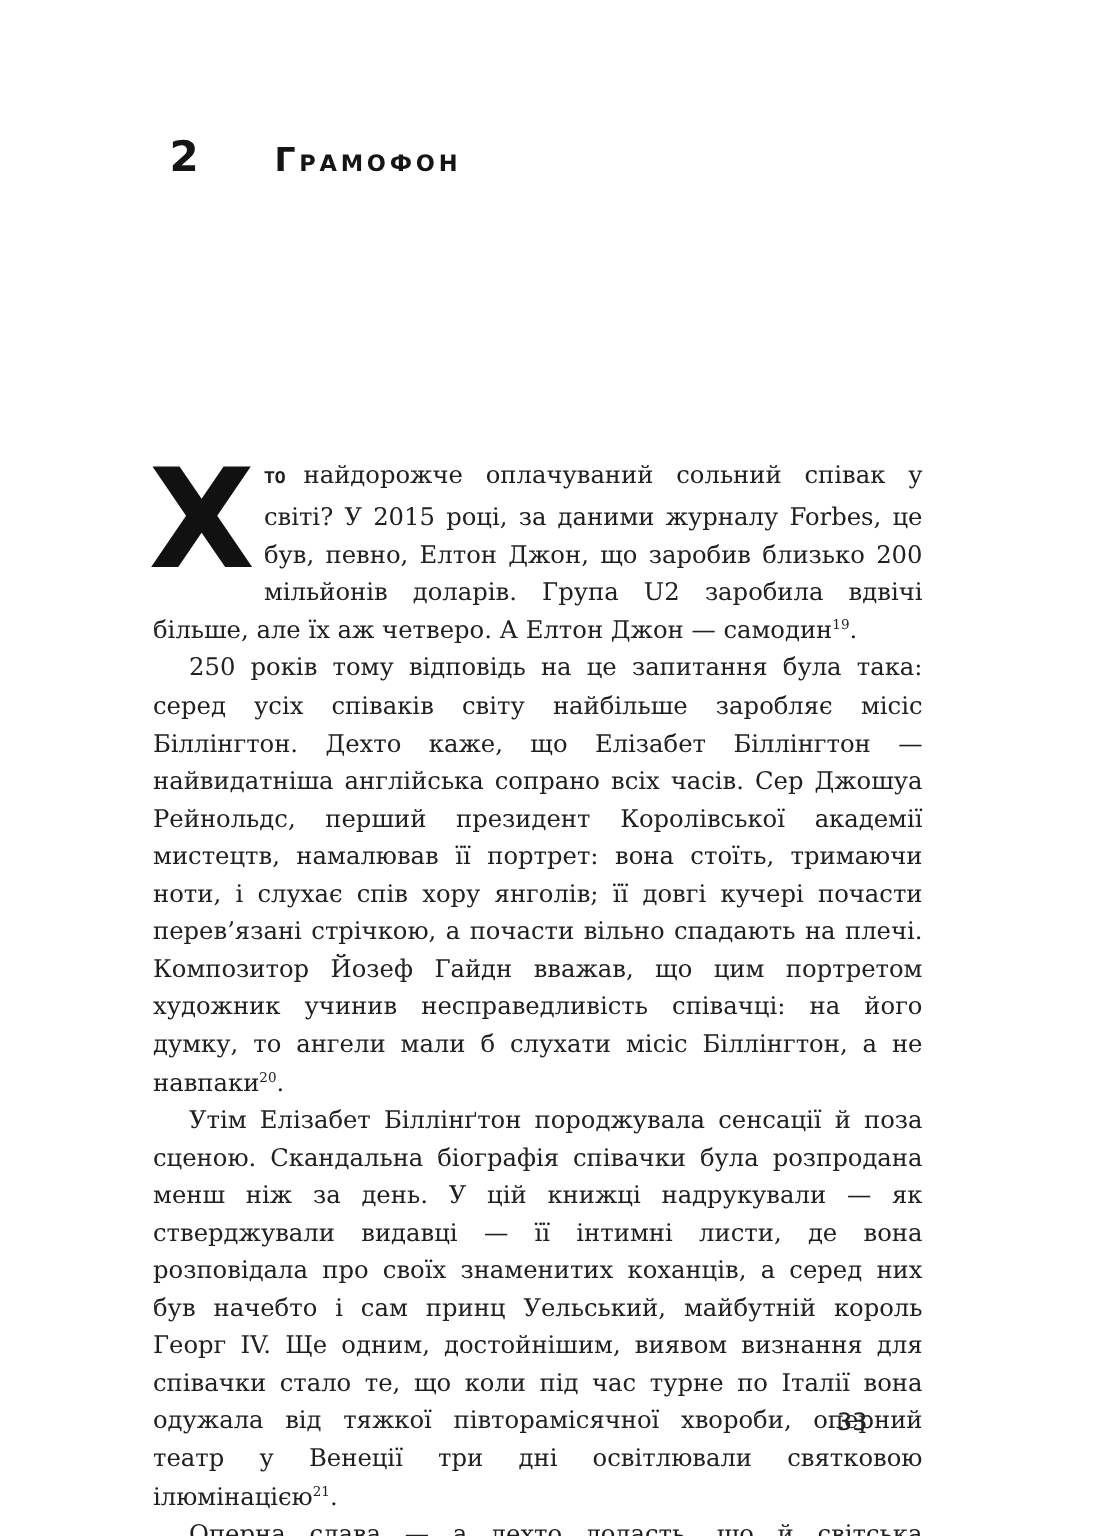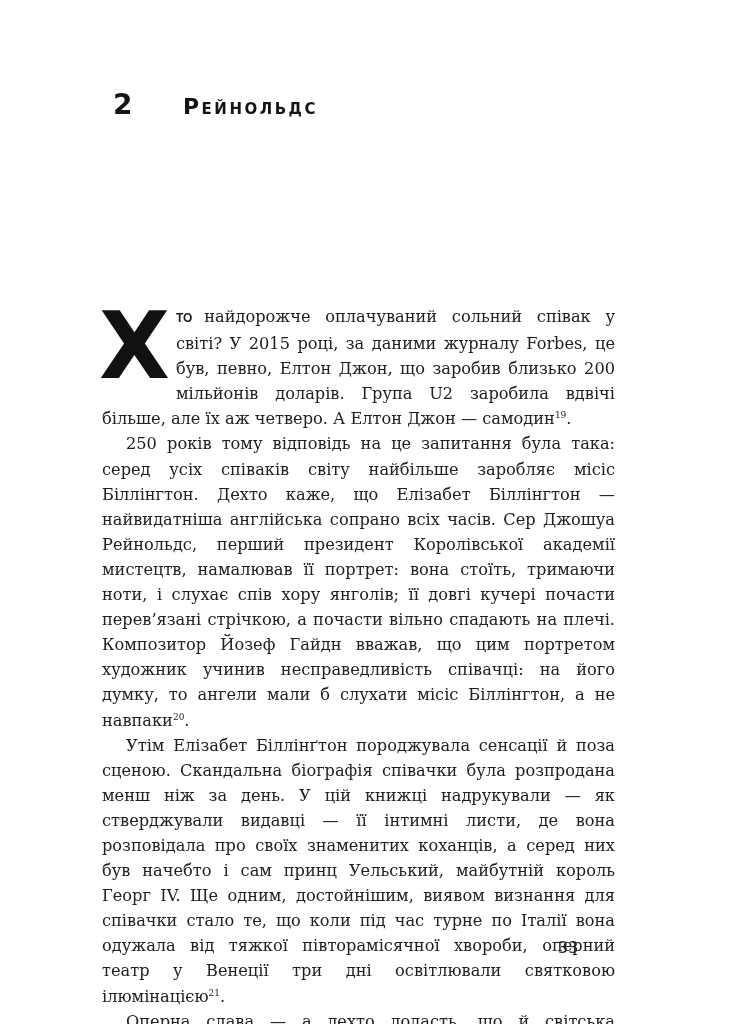--- a/index.html
+++ b/index.html
@@ -18,33 +18,33 @@
       position: absolute; left: 102px; top: 304px; width: 513px;
       font-family: "DejaVu Serif", serif; font-size: 16.2px; line-height: 25.1px;
       text-align: justify; hyphens: manual; color: #202020;
     }
     .body-text p { margin: 0; }
     .body-text p.indent { text-indent: 24px; }
     .dropcap {
       float: left; font-family: "DejaVu Sans", sans-serif; font-weight: bold;
       font-size: 92px; line-height: 70px; height: 72px; margin: 8px 6px 0 -3px; color: #111;
     }
-    .leadin { font-family: Liberation Sans, sans-serif; font-weight: bold; font-size: 12px; text-transform: uppercase; margin-right: 12px; }
+    .leadin { font-family: Liberation Mono, monospace; font-weight: bold; font-size: 12px; text-transform: uppercase; margin-right: 12px; }
     sup { font-size: 9px; line-height: 0; vertical-align: 6px; }
     .page-number {
       position: absolute; left: 558px; top: 938px;
       font-family: "DejaVu Sans", sans-serif; font-size: 16px; color: #222;
     }
   </style>
 </head>
 <body>
 
 <div class="chapter-head">
   <span class="chapter-num">2</span>
-  <span class="chapter-title">Рейнольдс</span>
+  <span class="chapter-title">Грамофон</span>
 </div>
 
 <div class="body-text">
   <p><span class="dropcap">Х</span><span class="leadin">то</span><span>найдорожче оплачуваний сольний співак у світі? У 2015 році, за даними журналу Forbes, це був, певно, Елтон Джон, що заробив близько 200 мільйонів доларів. Група U2 заробила вдвічі більше, але їх аж четверо. А Елтон Джон — сам­один</span><sup>19</sup><span>.</span></p>
   <p class="indent"><span>250 років тому відповідь на це запитання була така: серед усіх співаків світу найбільше заробляє місіс Біллінгтон. Дехто каже, що Елізабет Біллінгтон — найвидатніша англійська сопрано всіх часів. Сер Джошуа Рейнольдс, перший президент Королівської академії мистецтв, намалював її портрет: вона стоїть, тримаючи ноти, і слухає спів хору янголів; її довгі кучері почасти перев’язані стрічкою, а почасти вільно спадають на плечі. Композитор Йозеф Гайдн вважав, що цим портретом художник учинив несправедли­вість співачці: на його думку, то ангели мали б слухати місіс Біл­лінгтон, а не навпаки</span><sup>20</sup><span>.</span></p>
   <p class="indent"><span>Утім Елізабет Біллінґтон породжувала сенсації й поза сценою. Скандальна біографія співачки була розпродана менш ніж за день. У цій книжці надрукували — як стверджували видавці — її ін­тимні листи, де вона розповідала про своїх знаменитих коханців, а серед них був начебто і сам принц Уельський, майбутній король Георг IV. Ще одним, достойнішим, виявом визнання для співачки стало те, що коли під час турне по Італії вона одужала від тяжкої півторамісячної хвороби, оперний театр у Венеції три дні освіт­лювали святковою ілюмінацією</span><sup>21</sup><span>.</span></p>
   <p class="indent"><span>Оперна слава — а дехто додасть, що й світська скандальність, — місіс Біллінґтон була така потужна, що театри виборювали право</span></p>
 </div>
 
 <div class="page-number">33</div>

